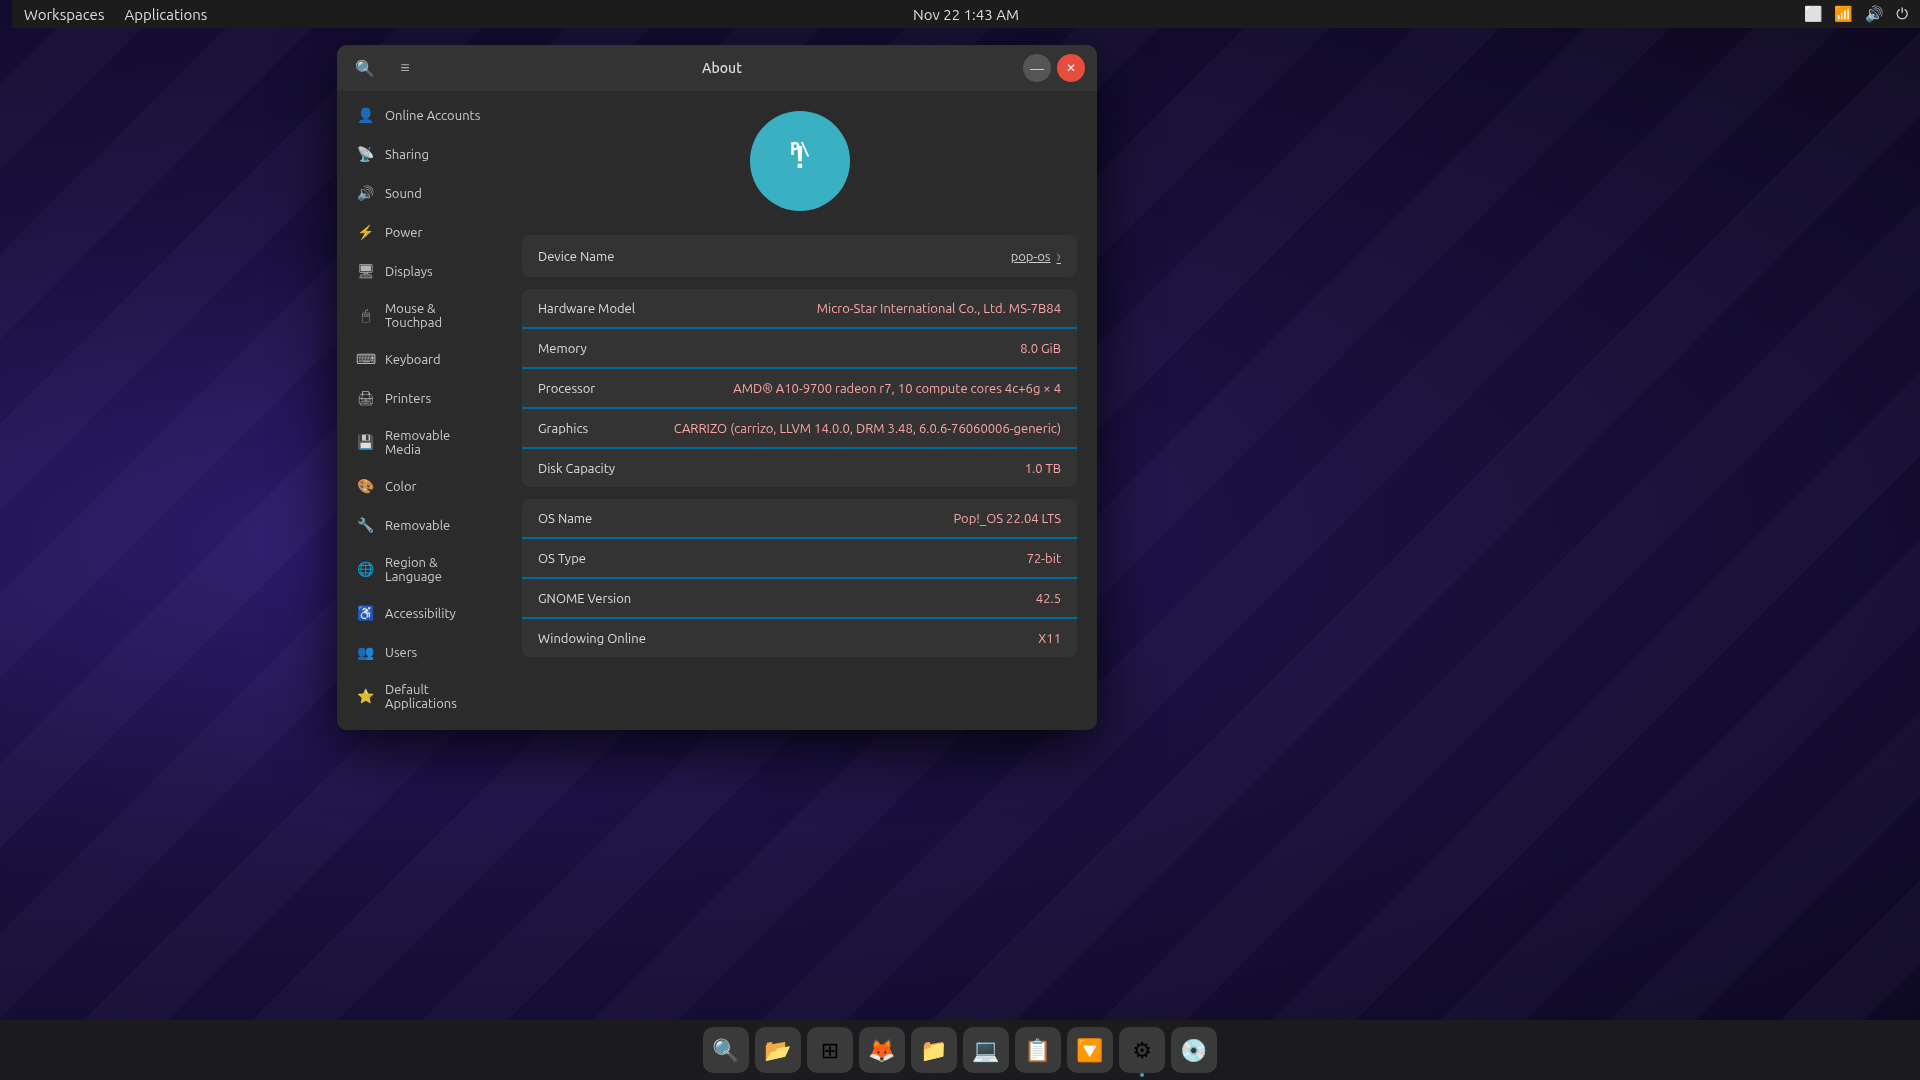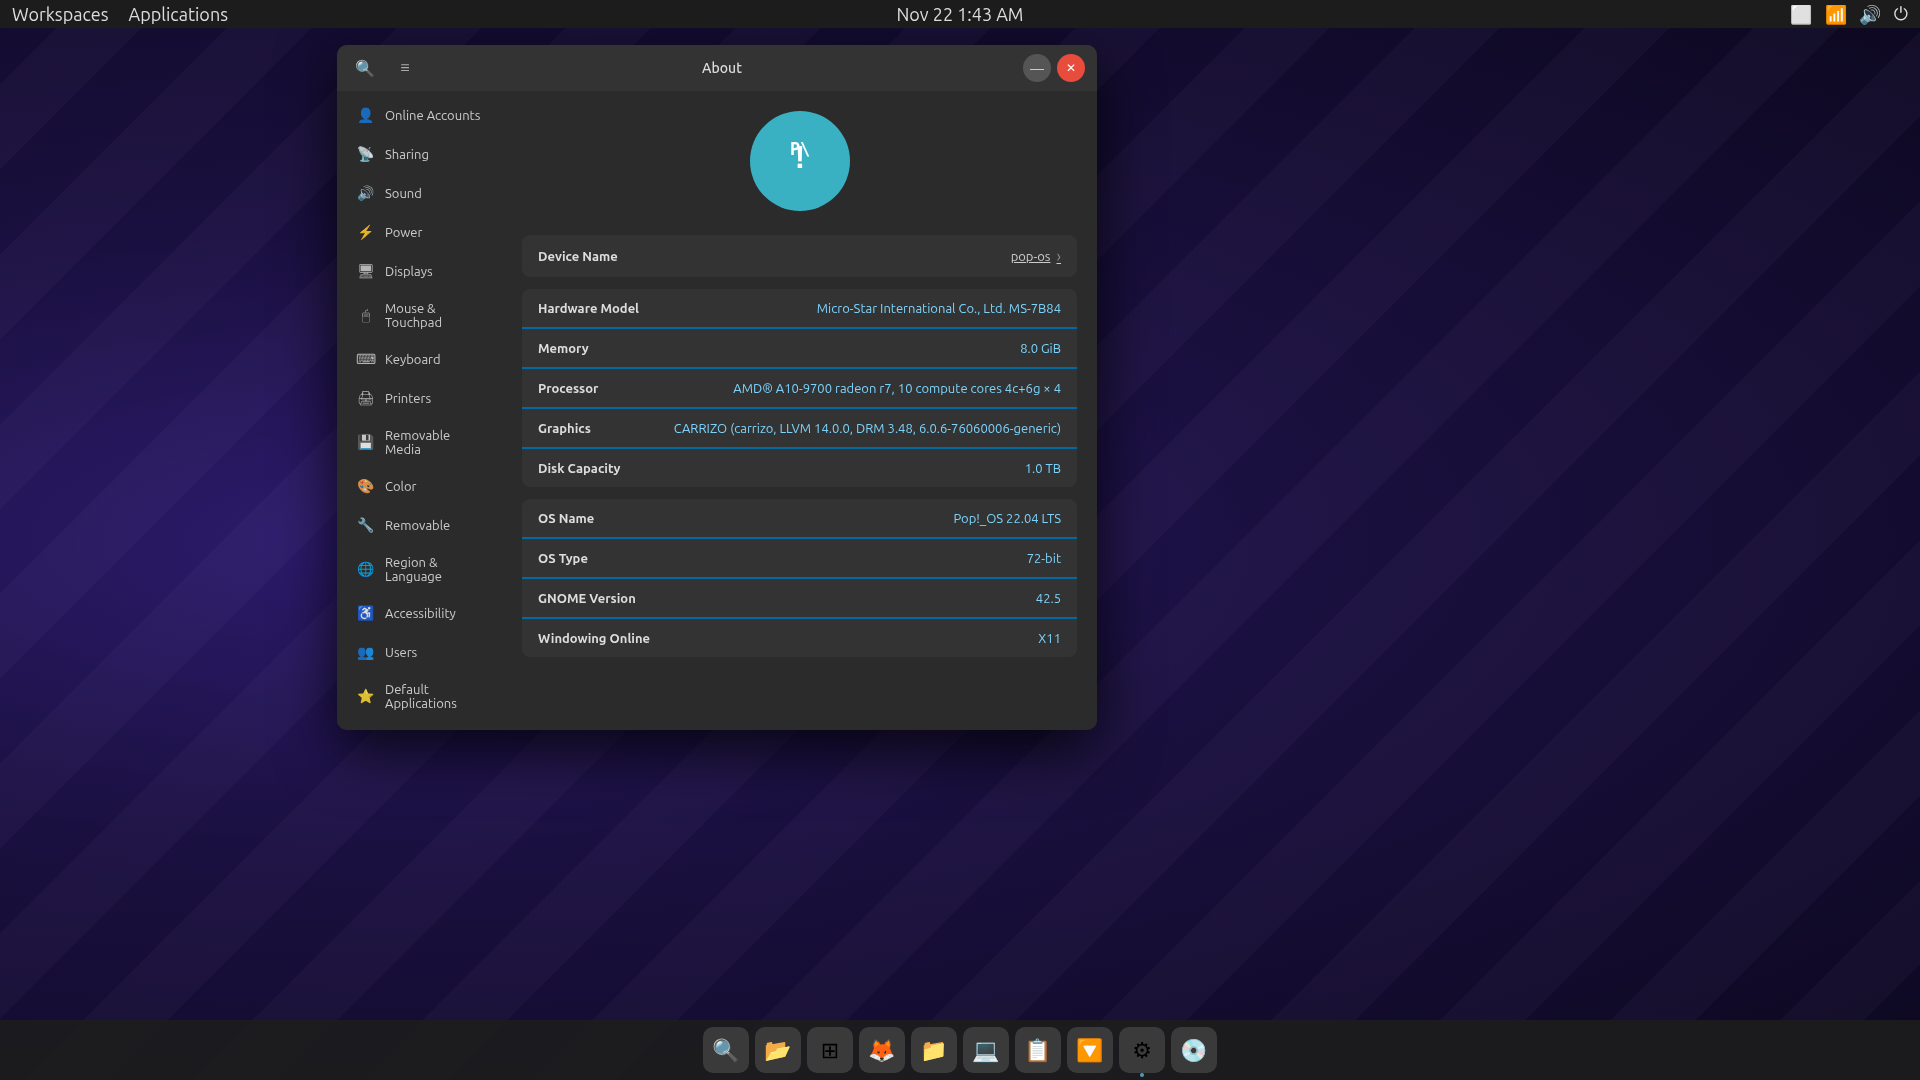--- a/index.html
+++ b/index.html
@@ -29,30 +29,30 @@
           transparent,
           transparent 60px,
           rgba(180,160,220,0.04) 60px,
           rgba(180,160,220,0.04) 120px
         );
     }
 
     
     .topbar {
       position: absolute;
-      top: 0; left: 0; right: 0;
+      top: 0; left: 12px; right: 0;
       height: 28px;
       background: #1c1c1c;
       display: flex;
       align-items: center;
       justify-content: space-between;
       padding: 0 12px;
       z-index: 100;
       color: #ddd;
-      font-size: 18px;
+      font-size: 15px;
     }
     .topbar-left { display: flex; gap: 20px; }
     .topbar-center { position: absolute; left: 50%; transform: translateX(-50%); }
     .topbar-right { display: flex; gap: 12px; align-items: center; }
     .topbar-left span { cursor: pointer; }
 
     
     .settings-window {
       position: absolute;
       top: 45px;
@@ -182,22 +182,22 @@
     .info-row {
       display: flex;
       align-items: center;
       justify-content: space-between;
       padding: 12px 16px;
       border-bottom: 2px solid #0369a1;
       color: #ccc;
       font-size: 13px;
     }
     .info-row:last-child { border-bottom: none; }
-    .info-row .row-label { color: #ddd; font-weight: 700; }
-    .info-row .row-value { color: #7dd3fc; text-align: right; }
+    .info-row .row-label { color: #ddd; font-weight: 400; }
+    .info-row .row-value { color: #fca5a5; text-align: right; }
     .info-row .row-value.with-arrow {
       display: flex; align-items: center; gap: 6px;
       color: #ccc;
       text-decoration: underline;
     }
     .arrow-icon { color: #888; font-size: 16px; }
 
     
     .taskbar {
       position: absolute;

